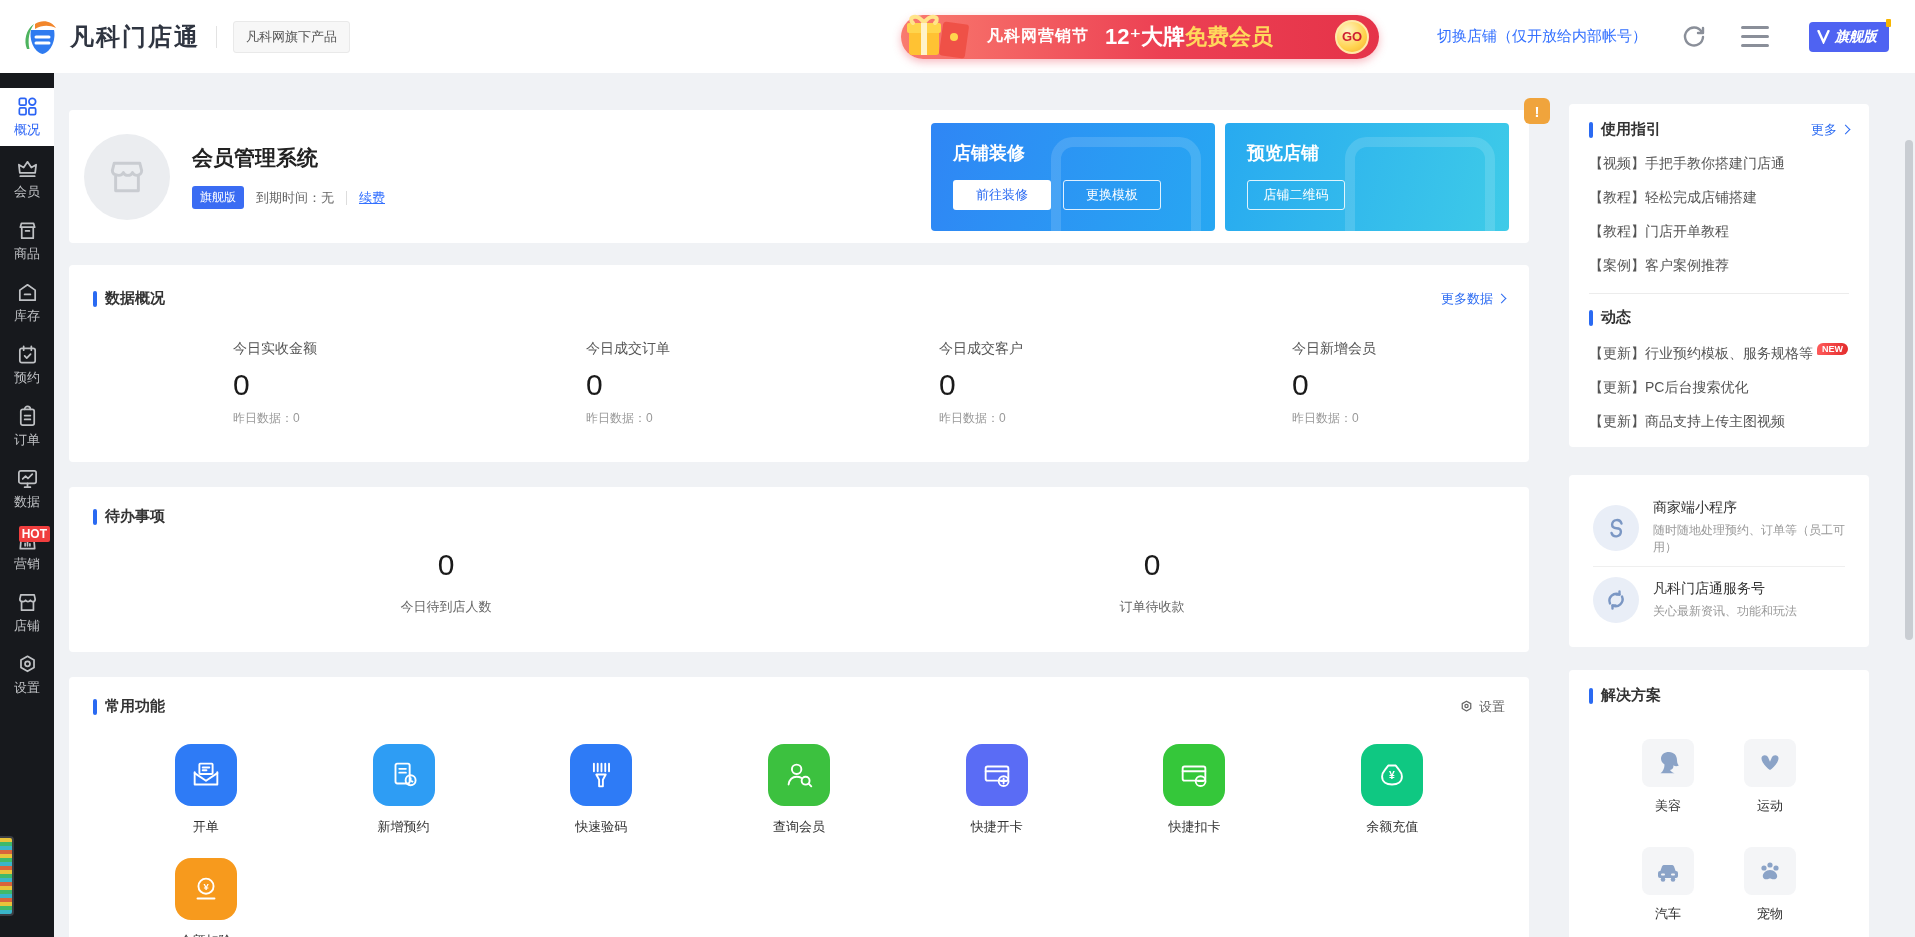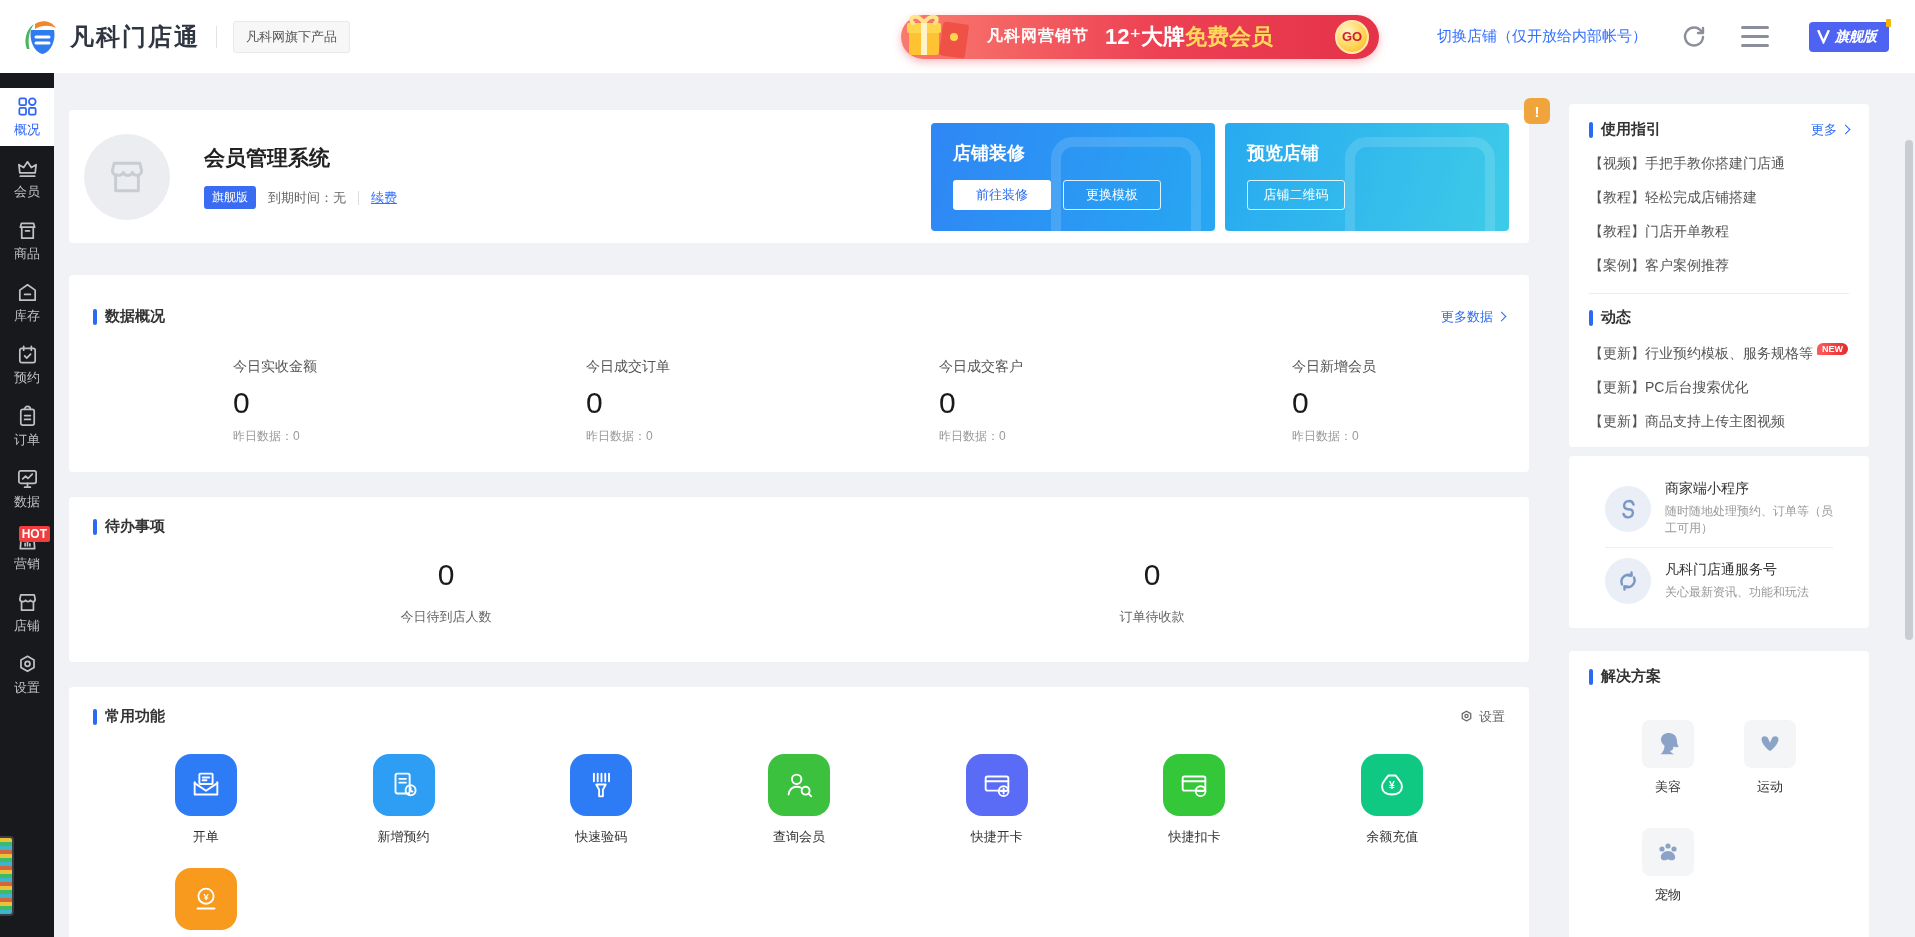--- a/index.html
+++ b/index.html
@@ -55,42 +55,42 @@
   .sec-head { display:flex; align-items:center; }
   .sec-bar { width:4px; height:16px; background:#2a6af2; border-radius:2px; margin-right:8px; }
   .sec-title { font-size:15px; font-weight:bold; color:#333; }
   .blue-link { color:#2a6af2; font-size:13px; cursor:pointer; display:flex; align-items:center; }
   .chev { width:7px; height:7px; border-top:1.5px solid #2a6af2; border-right:1.5px solid #2a6af2; transform:rotate(45deg); margin-left:5px; }
 
   
   .overview-card { height:133px; display:flex; align-items:center; padding:0 20px 0 15px; position:relative; }
   .shop-avatar { width:86px; height:86px; border-radius:50%; background:#ebedf0; display:flex; align-items:center; justify-content:center; flex-shrink:0; }
   .shop-avatar svg { width:44px; height:44px; }
-  .ov-info { margin-left:34px; }
+  .ov-info { margin-left:22px; }
   .ov-title { font-size:21px; font-weight:bold; color:#222; }
   .ov-meta { display:flex; align-items:center; margin-top:14px; }
   .ov-badge { background:#3a6cf3; color:#fff; font-size:12px; border-radius:3px; padding:3px 8px; }
   .ov-expire { color:#666; font-size:13px; margin-left:12px; }
   .ov-sep { width:1px; height:14px; background:#ddd; margin:0 12px; }
   .ov-renew { color:#3370ff; font-size:13px; text-decoration:underline; cursor:pointer; }
   .promo-cards { margin-left:auto; display:flex; gap:10px; }
   .promo { width:284px; height:108px; border-radius:4px; color:#fff; padding:18px 22px; position:relative; overflow:hidden; }
   .promo.decorate { background:linear-gradient(105deg,#2f86f5 0%,#27a7f2 100%); }
   .promo.preview { background:linear-gradient(105deg,#28aaf0 0%,#3ecbe8 100%); }
   .promo-phone { position:absolute; right:14px; top:14px; width:150px; height:120px; border:10px solid rgba(255,255,255,.14); border-radius:22px; }
   .promo-title { font-size:18px; font-weight:bold; position:relative; }
   .promo-btns { display:flex; gap:12px; margin-top:15px; position:relative; }
   .pbtn { height:30px; min-width:98px; padding:0 14px; border-radius:3px; font-size:13px; display:flex; align-items:center; justify-content:center; cursor:pointer; }
   .pbtn.solid { background:#fff; color:#2a6af2; }
   .pbtn.ghost { border:1px solid rgba(255,255,255,.85); color:#fff; background:transparent; }
   .alert-btn { position:absolute; left:1524px; top:98px; width:26px; height:26px; background:#f0a43c; border-radius:6px;
                color:#fff; font-weight:bold; font-size:15px; display:flex; align-items:center; justify-content:center; z-index:15; cursor:pointer; }
 
   
-  .data-card { height:197px; margin-top:32px; padding:32px 24px; }
+  .data-card { height:197px; margin-top:22px; padding:24px 24px; }
   .data-card .sec-head { justify-content:space-between; }
   .sec-left { display:flex; align-items:center; }
   .stats { display:grid; grid-template-columns:repeat(4,1fr); margin-top:32px; }
   .stat { padding-left:140px; }
   .stat-label { font-size:14px; color:#555; }
   .stat-value { font-size:30px; color:#1a1a1a; margin:10px 0 8px; }
   .stat-sub { font-size:12px; color:#999; }
 
   
   .todo-card { height:165px; margin-top:25px; padding:20px 24px; }
@@ -110,21 +110,21 @@
   .qgrid.row2 { margin-top:22px; }
 
   
   .rail-card { background:#fff; border-radius:4px; padding:16px 20px; }
   .rail-head { display:flex; align-items:center; justify-content:space-between; }
   .rail-list { margin-top:6px; }
   .rail-link { font-size:14px; color:#555; margin-top:16px; cursor:pointer; position:relative; display:block; }
   .rail-divider { height:1px; background:#ececec; margin:18px 0 14px; }
   .new-badge { display:inline-block; background:linear-gradient(90deg,#ff5b5b,#e32c2c); color:#fff; font-size:9px; font-weight:bold;
                border-radius:8px 8px 8px 2px; padding:1px 5px; margin-left:4px; vertical-align:6px; }
-  .channel-card { margin-top:9px; padding:14px 36px; }
+  .channel-card { margin-top:28px; padding:14px 24px; }
   .channel { display:flex; align-items:center; padding:10px 0; }
   .channel + .channel { border-top:1px solid #efefef; }
   .ch-icon { width:46px; height:46px; border-radius:50%; background:#e9eef7; display:flex; align-items:center; justify-content:center; flex-shrink:0; }
   .ch-icon svg { width:26px; height:26px; }
   .ch-text { margin-left:14px; }
   .ch-title { font-size:14px; color:#333; }
   .ch-desc { font-size:12px; color:#999; margin-top:5px; }
   .sol-card { margin-top:23px; height:360px; position:relative; }
   .sol-grid { display:grid; grid-template-columns:1fr 1fr; padding:0 28px; margin-top:34px; row-gap:32px; }
   .sol-item { display:flex; flex-direction:column; align-items:center; cursor:pointer; }
@@ -545,20 +545,33 @@
           <div class="sol-tile">
             <svg viewBox="0 0 28 28" fill="#8ba3c7">
               <path d="M5.5 9.5c-.4-3.8 5.2-4.6 6.6-1.2l1.9 4.4 1.9-4.4c1.4-3.4 7-2.6 6.6 1.2-.4 4.6-5.6 9.8-8.5 11.6-2.9-1.8-8.1-7-8.5-11.6z"></path>
             </svg>
           </div>
           <span class="sol-label">运动</span>
         </div>
         <div class="sol-item">
           <div class="sol-tile">
             <svg viewBox="0 0 28 28" fill="#8ba3c7">
+              <path d="M6 15l2-5.5c.4-1 1.2-1.5 2.2-1.5h7.6c1 0 1.8.5 2.2 1.5L22 15z"></path>
+              <rect x="4" y="14" width="20" height="7" rx="2"></rect>
+              <circle cx="9" cy="22.5" r="2.3"></circle>
+                <circle cx="19" cy="22.5" r="2.3"></circle>
+              <rect x="7" y="16.5" width="4" height="2" rx="1" fill="#f4f5f7"></rect>
+                <rect x="17" y="16.5" width="4" height="2" rx="1" fill="#f4f5f7"></rect>
+            </svg>
+          </div>
+          <span class="sol-label">汽车</span>
+        </div>
+        <div class="sol-item">
+          <div class="sol-tile">
+            <svg viewBox="0 0 28 28" fill="#8ba3c7">
               <circle cx="8" cy="11" r="2.6"></circle>
                 <circle cx="14" cy="8" r="2.6"></circle>
                 <circle cx="20" cy="11" r="2.6"></circle>
               <path d="M14 13c4.2 0 7.2 3.2 7.2 6.2 0 2-1.5 3.1-3.6 3.1-1.5 0-2.4-.8-3.6-.8s-2.1.8-3.6.8c-2.1 0-3.6-1.1-3.6-3.1 0-3 3-6.2 7.2-6.2z"></path>
             </svg>
           </div>
           <span class="sol-label">宠物</span>
         </div>
       </div>
 

